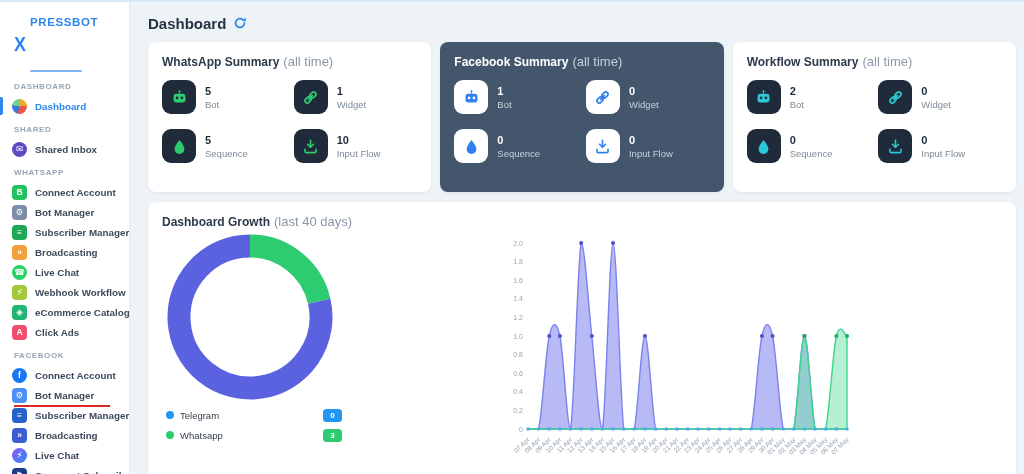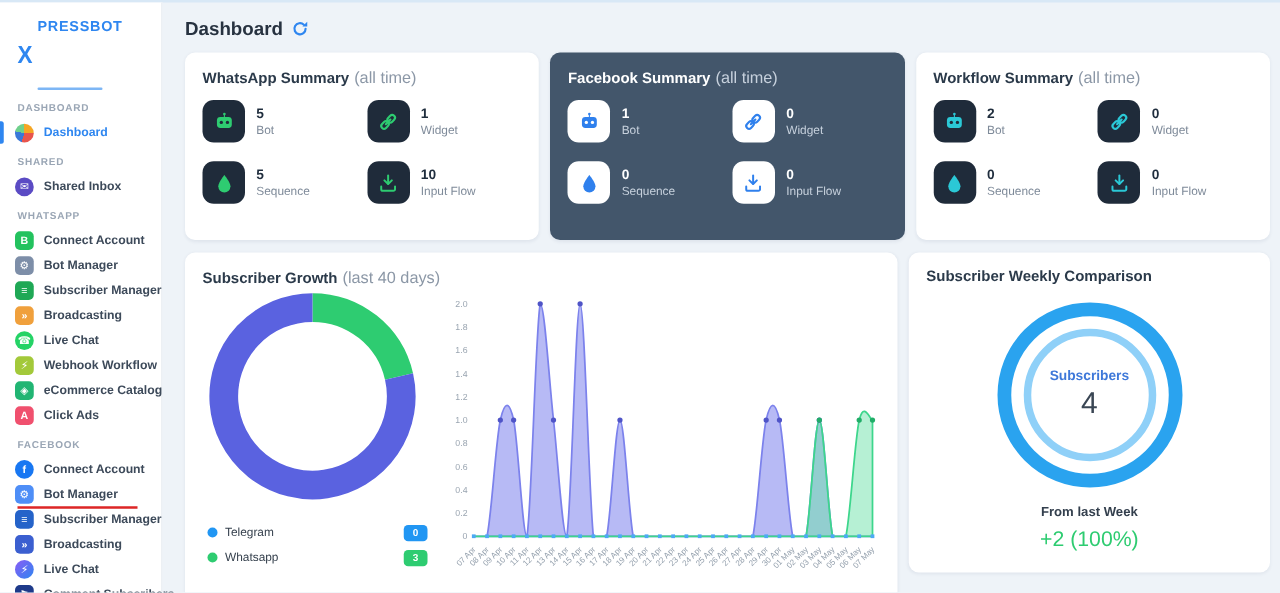--- a/index.html
+++ b/index.html
@@ -50,21 +50,21 @@
   .tile-icon { width:17px; height:17px; }
   .stat-value { font-size:11px; font-weight:bold; color:#1f2d3d; }
   .stat-label { font-size:9.5px; color:#7e8a99; margin-top:2px; }
   .card.dark .stat-value { color:#fff; }
   .card.dark .stat-label { color:#c7d1dd; }
 
   .row2 { display:flex; gap:9px; height:288px; }
   .growth-card { flex:1; }
   .growth-body { display:flex; gap:4px; margin-top:4px; }
   .donut-block { width:186px; flex-shrink:0; padding-left:4px; }
-  .legend { margin-top:10px; }
+  .legend { }
   .legend-item { display:flex; align-items:center; gap:6px; height:20px; cursor:pointer; }
   .legend-dot { width:8px; height:8px; border-radius:50%; flex-shrink:0; }
   .legend-lbl { font-size:9.5px; color:#35404d; }
   .legend-badge { margin-left:auto; margin-right:6px; min-width:19px; height:13px; border-radius:3.5px;
     color:#fff; font-size:8px; font-weight:bold; display:flex; align-items:center; justify-content:center; padding:0 4px; }
 
   .weekly-card { width:289px; height:256px; display:flex; flex-direction:column; flex-shrink:0; }
   .weekly-body { display:flex; flex-direction:column; align-items:center; }
   .ring-outer { width:148px; height:148px; border-radius:50%; border:11px solid #2aa3ef;
     display:flex; align-items:center; justify-content:center; margin-top:14px; }
@@ -363,21 +363,21 @@
               </div>
             </div>
           </div>
         </div>
       </div>
 
     <div class="row2">
 
       <div class="card light growth-card">
         <div class="card-title-row">
-          <span class="card-title">Subscriber Growth</span>
+          <span class="card-title">Dashboard Growth</span>
           <span class="card-sub">(last 40 days)</span>
         </div>
         <div class="growth-body">
           <div class="donut-block">
             <div id="donut-slot"><svg width="168" height="168" viewBox="0 0 168 168">
                   <path d="M84,13 A71,71 0 0 1 153.21830152018163,68.19409177993165" fill="none" stroke="#2ecc71" stroke-width="23"></path>
                   <path d="M153.21988176490947,68.20101368910167 A71,71 0 1 1 83.99290000001184,13.000000354999997" fill="none" stroke="#5a62e0" stroke-width="23"></path>
                 </svg></div>
             <div class="legend" id="donut-legend">
                 <div class="legend-item">
@@ -478,31 +478,16 @@
                 <text x="294.8333333333333" y="207" text-anchor="end" font-size="6.5" fill="#94a0ad" transform="rotate(-45 294.8333333333333 207)">02 May</text>
                 <text x="305.46666666666664" y="207" text-anchor="end" font-size="6.5" fill="#94a0ad" transform="rotate(-45 305.46666666666664 207)">03 May</text>
                 <text x="316.09999999999997" y="207" text-anchor="end" font-size="6.5" fill="#94a0ad" transform="rotate(-45 316.09999999999997 207)">04 May</text>
                 <text x="326.73333333333335" y="207" text-anchor="end" font-size="6.5" fill="#94a0ad" transform="rotate(-45 326.73333333333335 207)">05 May</text>
                 <text x="337.3666666666667" y="207" text-anchor="end" font-size="6.5" fill="#94a0ad" transform="rotate(-45 337.3666666666667 207)">06 May</text>
                 <text x="348" y="207" text-anchor="end" font-size="6.5" fill="#94a0ad" transform="rotate(-45 348 207)">07 May</text>
               </svg></div>
         </div>
       </div>
 
-      <div class="card light weekly-card">
-        <div class="card-title-row">
-          <span class="card-title">Subscriber Weekly Comparison</span>
-        </div>
-        <div class="weekly-body">
-          <div class="ring-outer">
-            <div class="ring-inner">
-              <span class="ring-label">Subscribers</span>
-              <span class="ring-value">4</span>
-            </div>
-          </div>
-          <span class="weekly-footer">From last Week</span>
-          <span class="weekly-delta">+2 (100%)</span>
-        </div>
-      </div>
 
     </div>
   </main>
 </div>
 
 </body></html>

